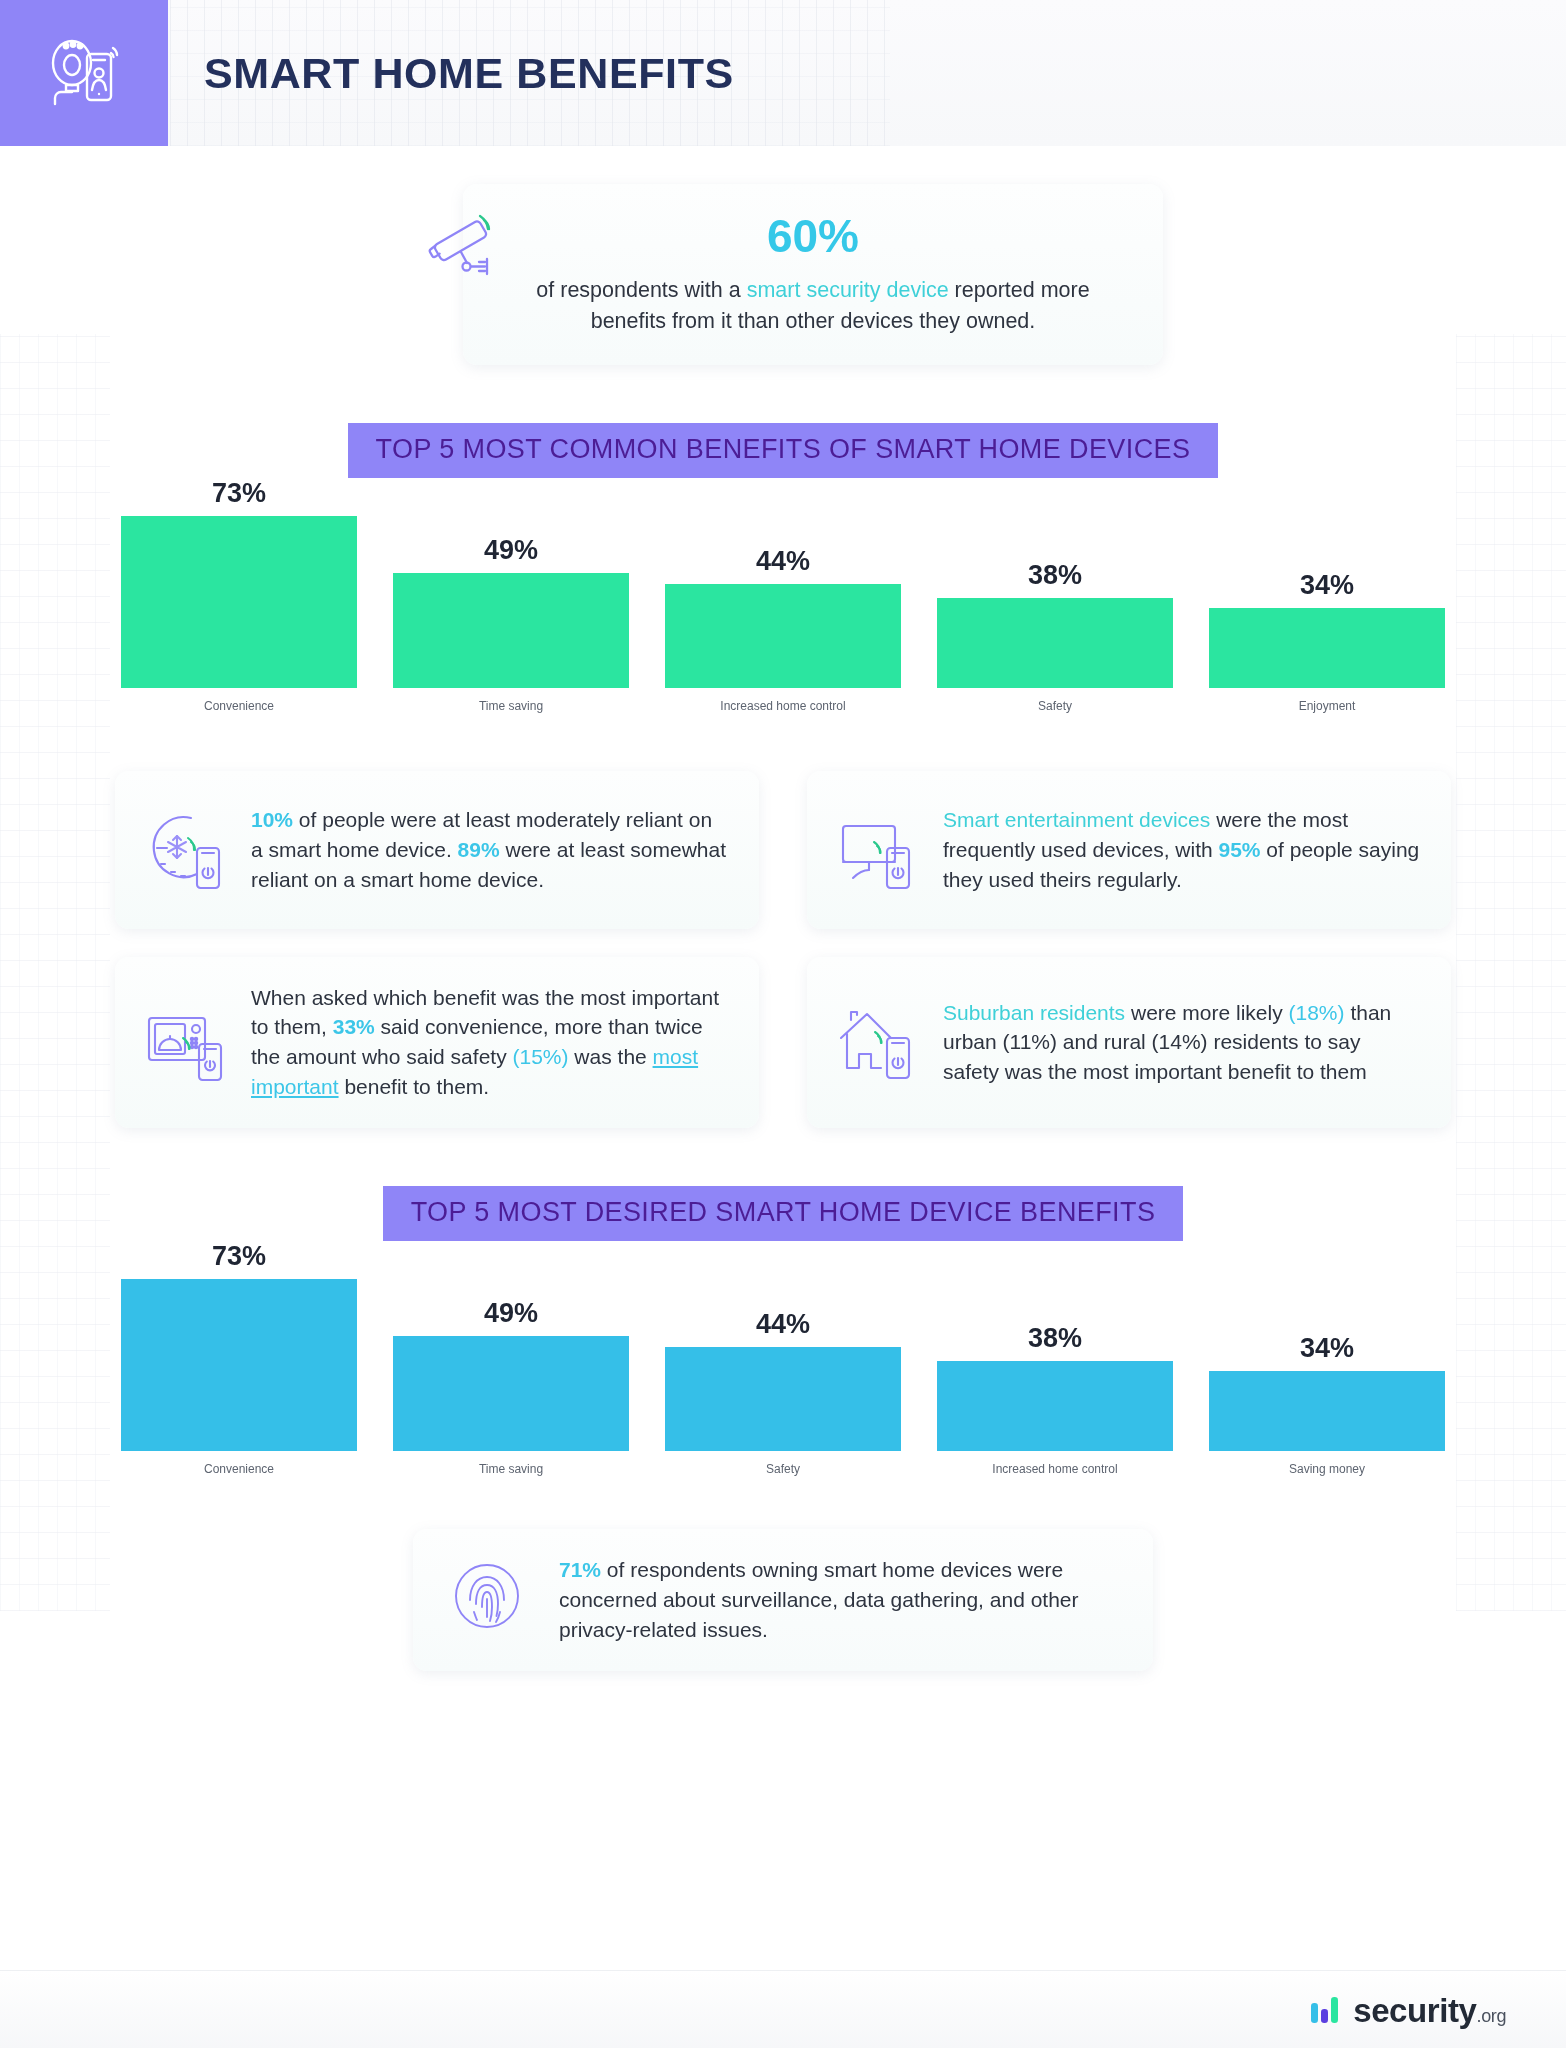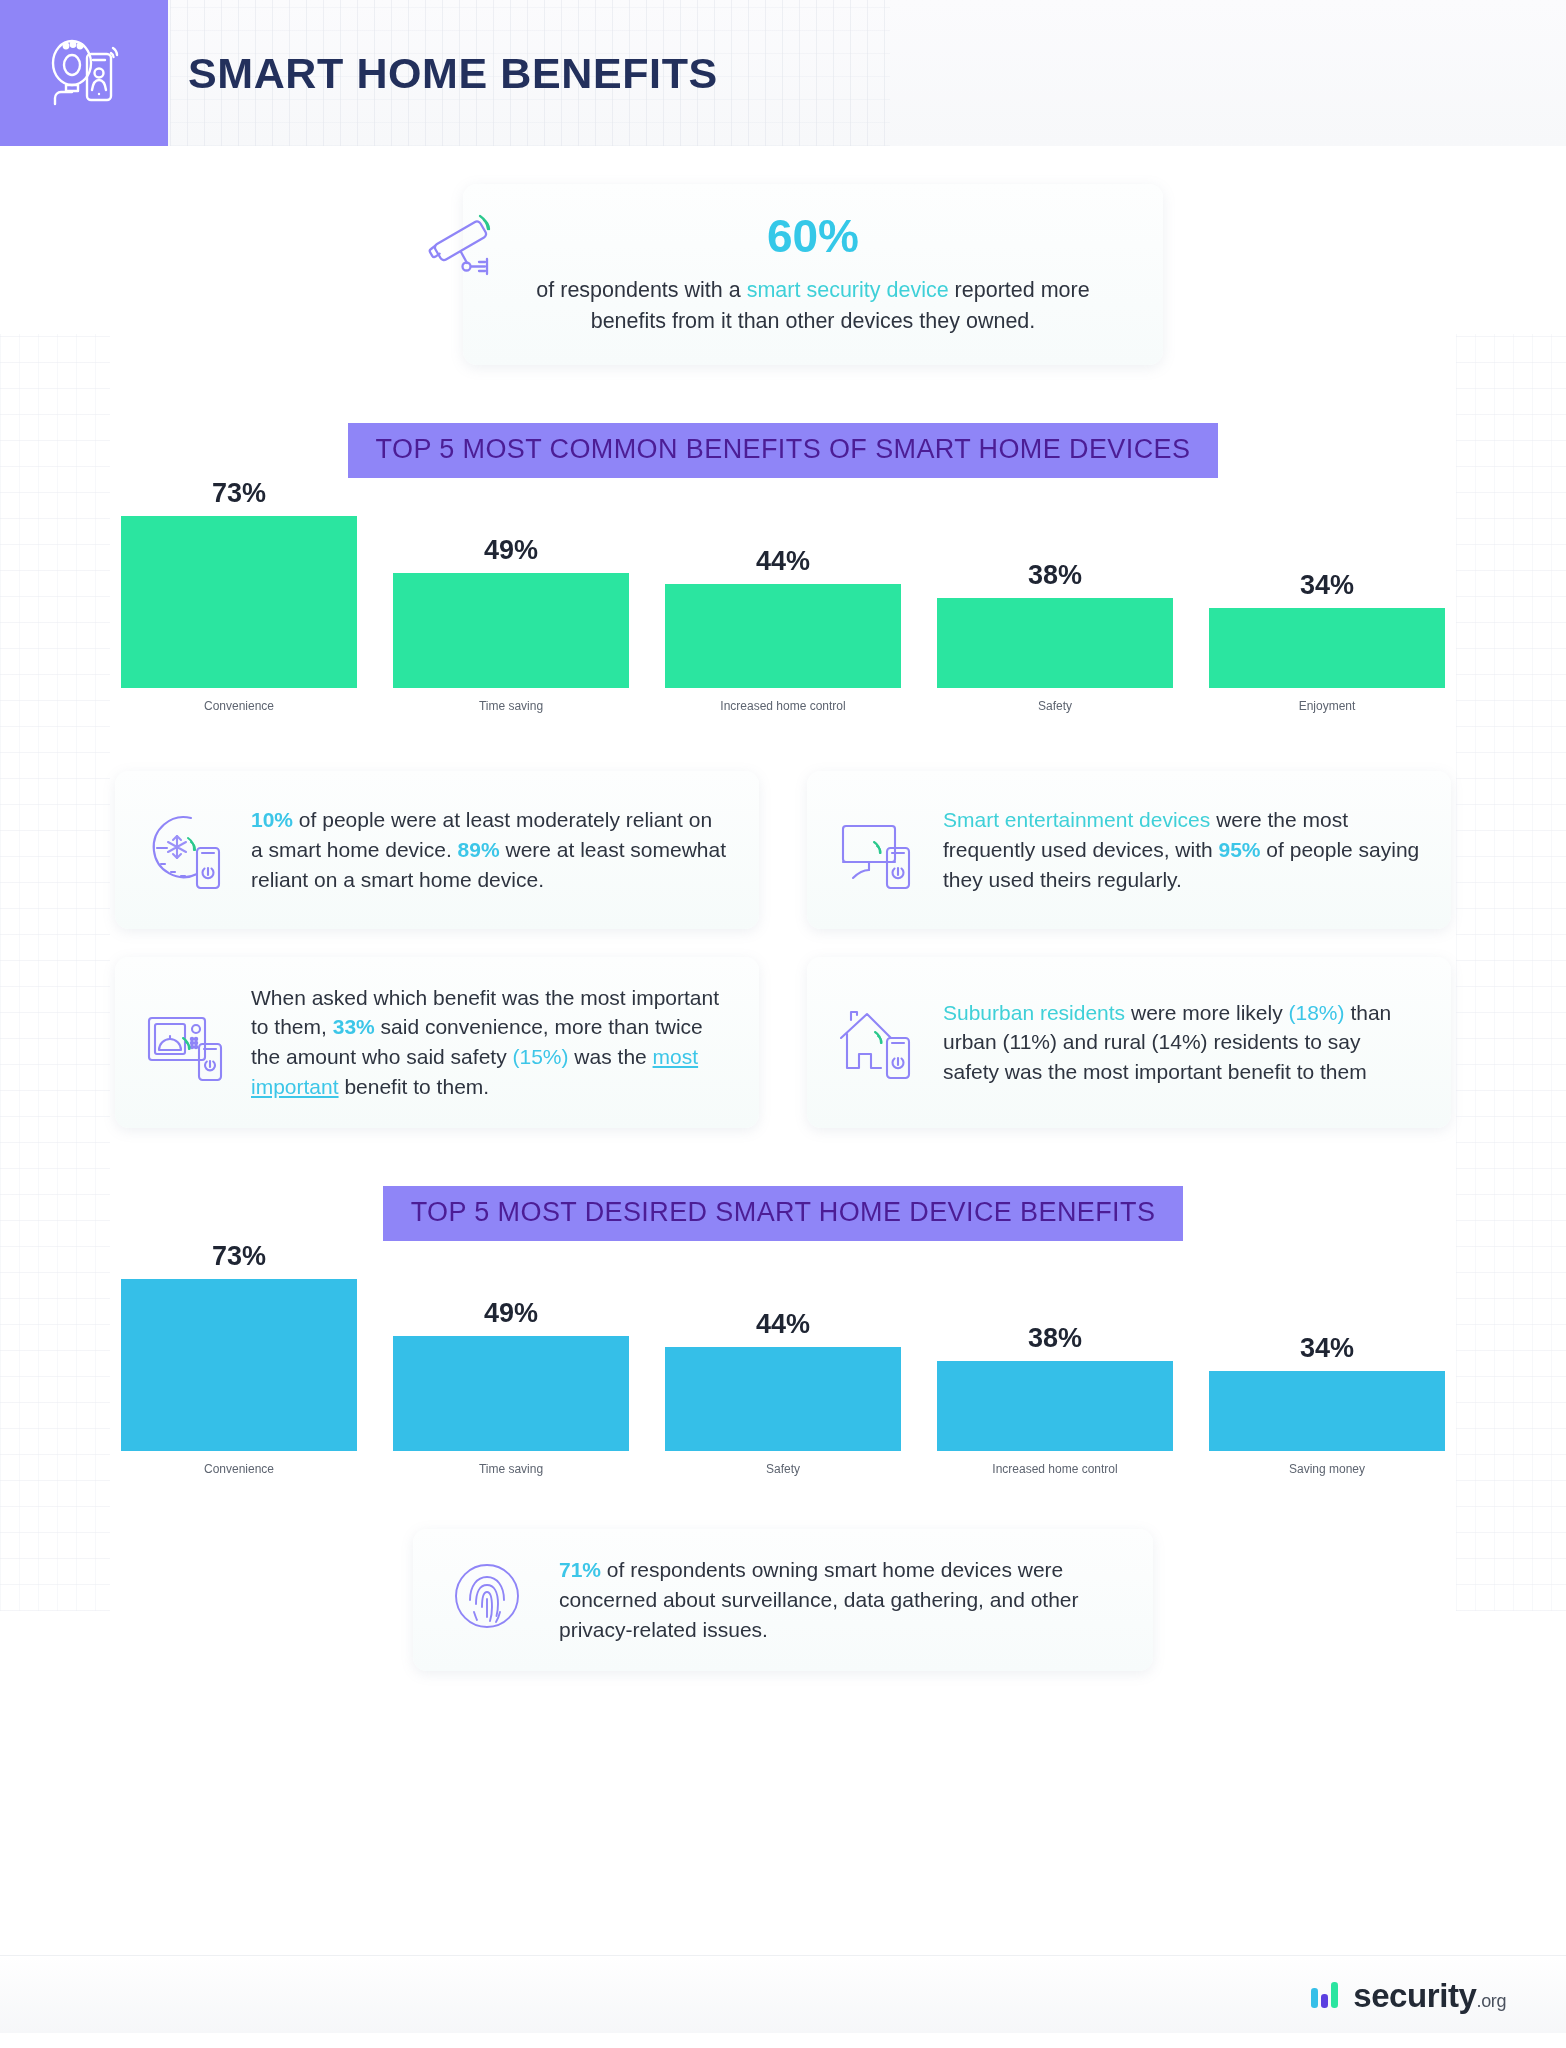--- a/index.html
+++ b/index.html
@@ -39,21 +39,21 @@
     justify-content: center;
     flex: none;
     position: relative;
     z-index: 2;
   }
   .header-title {
     position: relative;
     z-index: 2;
     display: flex;
     align-items: center;
-    padding-left: 20px;
+    padding-left: 36px;
     font-size: 43px;
     font-weight: bold;
     letter-spacing: .6px;
     color: #23305c;
   }
 
   
   .page {
     position: relative;
     padding: 0 0 0 0;
@@ -212,21 +212,21 @@
     display: flex;
     align-items: center;
     gap: 24px;
     width: 740px;
     min-height: 142px;
   }
 
   
   .footer {
     position: absolute;
-    left: 0; right: 0; bottom: 15px;
+    left: 0; right: 0; bottom: 0;
     height: 78px;
     background: linear-gradient(180deg,#ffffff 0%, #f6f7f9 100%);
     display: flex;
     align-items: center;
     justify-content: flex-end;
     padding-right: 60px;
     border-top: 1px solid #eef0f3;
   }
   .logo { display: flex; align-items: flex-end; gap: 9px; }
   .logo-text {

